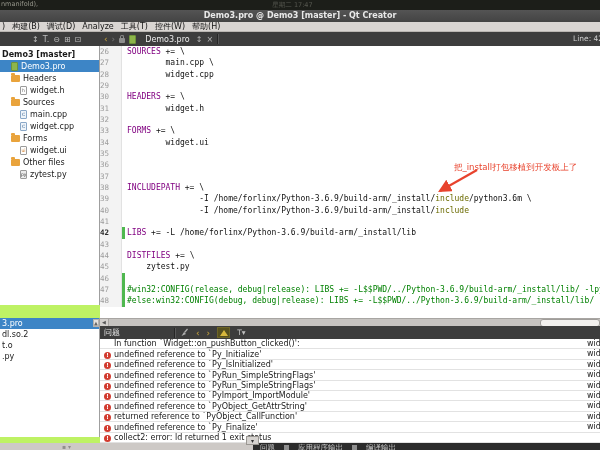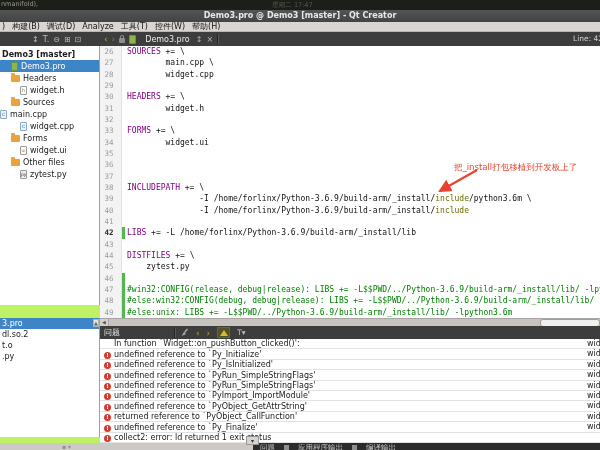--- a/index.html
+++ b/index.html
@@ -56,21 +56,21 @@
   .docs-list{left:0;top:318px;width:100px;height:119px;background:#fff;border-right:1px solid #9f9f9f;box-sizing:border-box;overflow:hidden}
   .drow{height:11px;line-height:11px;font-size:8px;padding-left:2px;color:#222;white-space:nowrap;overflow:hidden}
   .drow.sel{background:#3d85c6;color:#fff}
   .dscroll{position:absolute;left:93px;top:319px;width:6px;height:8px;background:#e4e1de;border:1px solid #b5b1ac;
            font-size:5px;line-height:7px;text-align:center;color:#666;box-sizing:border-box}
 
   
   .editor{left:100px;top:46px;width:500px;height:272px;background:#fff;overflow:hidden;
           font-family:"DejaVu Sans Mono","Liberation Mono",monospace}
   .cl{display:flex;height:11.33px;line-height:11.33px;font-size:8px}
-  .gut{width:18px;min-width:18px;text-align:center;padding-right:3px;color:#9c9c9c;background:#f3f3f3;border-right:1px solid #e2e2e2;font-size:7.5px}
+  .gut{width:18px;min-width:18px;text-align:left;padding-right:3px;color:#9c9c9c;background:#f3f3f3;border-right:1px solid #e2e2e2;font-size:7.5px}
   .gut.cur{color:#2a2a2a;font-weight:bold}
   .bar{width:3px;min-width:3px;background:transparent}
   .bar.g{background:#4fb84f}
   .codetxt{white-space:pre;padding-left:2px}
   .codetxt .k{color:#800080}
   .codetxt .p{color:#111}
   .codetxt .o{color:#6b6b00}
   .codetxt .c{color:#008000}
   .annotation{position:absolute;left:354px;top:116px;font-size:8.5px;white-space:nowrap;font-family:"DejaVu Sans",sans-serif}
   .arrowsvg{position:absolute;left:0;top:0;pointer-events:none}
@@ -162,21 +162,21 @@
         <span class="tlabel">Headers</span>
       </div>
       <div class="trow" style="padding-left: 20px;">
         <span class="i-doc i-h">h</span>
         <span class="tlabel">widget.h</span>
       </div>
       <div class="trow" style="padding-left: 11px;">
         <span class="i-folder"></span>
         <span class="tlabel">Sources</span>
       </div>
-      <div class="trow" style="">
+      <div class="trow" style="padding-left: 20px;">
         <span class="i-doc i-cpp">C</span>
         <span class="tlabel">main.cpp</span>
       </div>
       <div class="trow" style="padding-left: 20px;">
         <span class="i-doc i-cpp">C</span>
         <span class="tlabel">widget.cpp</span>
       </div>
       <div class="trow" style="padding-left: 11px;">
         <span class="i-folder"></span>
         <span class="tlabel">Forms</span>
@@ -320,25 +320,20 @@
         </div>
         <div class="cl">
           <span class="gut">47</span>
           <span class="bar g"></span>
           <span class="codetxt"><span class="c">#win32:CONFIG(release, debug|release): LIBS += -L$$PWD/../Python-3.6.9/build-arm/_install/lib/ -lpython3.6m</span></span>
         </div>
         <div class="cl">
           <span class="gut">48</span>
           <span class="bar g"></span>
           <span class="codetxt"><span class="c">#else:win32:CONFIG(debug, debug|release): LIBS += -L$$PWD/../Python-3.6.9/build-arm/_install/lib/ -lpython3.6m</span></span>
-        </div>
-        <div class="cl">
-          <span class="gut">49</span>
-          <span class="bar g"></span>
-          <span class="codetxt"><span class="c">#else:unix: LIBS += -L$$PWD/../Python-3.6.9/build-arm/_install/lib/ -lpython3.6m</span></span>
         </div>
       </div>
     <svg class="arrowsvg" width="500" height="272" viewBox="0 0 500 272">
       <defs>
         <marker id="ah" markerWidth="7" markerHeight="7" refX="5" refY="3" orient="auto">
           <path id="ah-path" d="M0,0 L6,3 L0,6 z" fill="#e8432d"></path>
         </marker>
       </defs>
       <line id="ann-line" x1="377" y1="124" x2="340" y2="145" stroke="#e8432d" stroke-width="2.2" marker-end="url(#ah)"></line>
     </svg>

